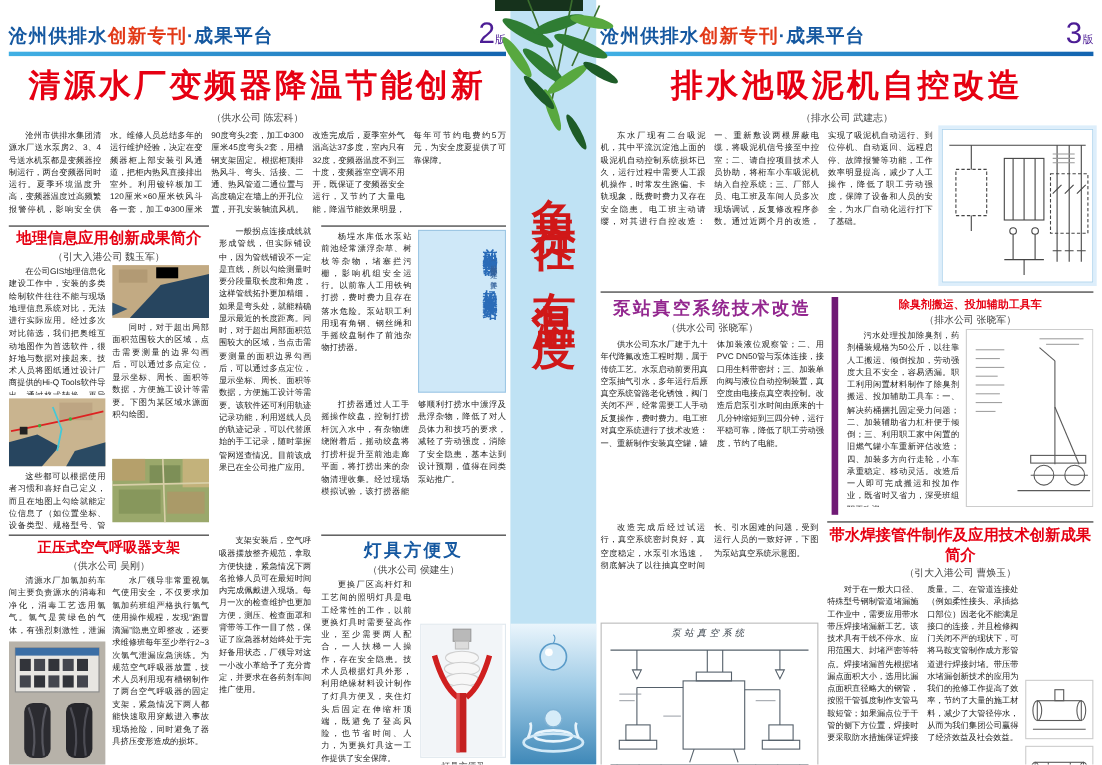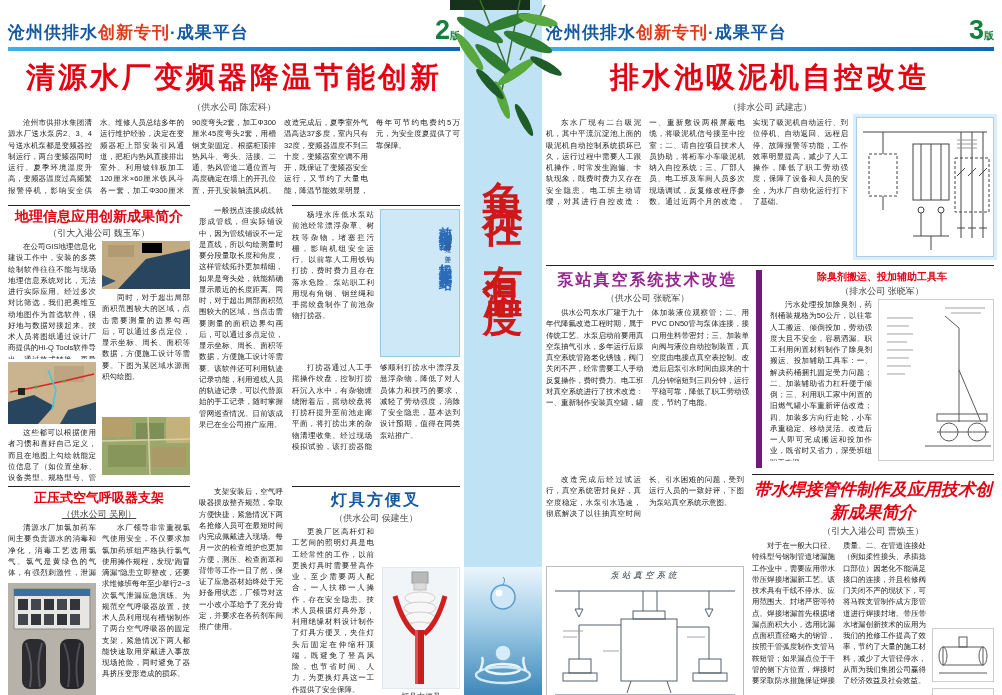--- a/index.html
+++ b/index.html
@@ -7,21 +7,21 @@
   body { font-family:"Liberation Sans", sans-serif; width:1002px; height:695px; position:relative; overflow:hidden; }
 
   .page { position:absolute; top:20px; height:668px; background:#fff; }
   #page-left  { left:8px;   width:452px; }
   #page-right { left:546px; width:448px; }
 
   
   .mast { display:flex; justify-content:space-between; align-items:flex-end; height:24px; }
   .mast-title { font-size:17px; font-weight:bold; color:#1558a0; letter-spacing:1px; white-space:nowrap; }
   .mast-title .red { color:#e23a18; }
-  .pagenum { font-weight:bold; color:#15803d; line-height:1; white-space:nowrap; }
+  .pagenum { font-weight:normal; color:#4c1d95; line-height:1; white-space:nowrap; }
   .pagenum .num { font-size:27px; }
   .pagenum .lab { font-size:10px; }
   .rule { height:4px; background:linear-gradient(90deg,#41b0e4,#1364b0); margin-top:3px; }
 
   .headline { text-align:center; color:#e60012; font-weight:bold; font-size:29px; letter-spacing:3px; margin-top:7px; white-space:nowrap; }
   .byline { text-align:center; font-size:9px; color:#444; margin:3px 0 2px; }
 
   .jtext { font-size:7.5px; line-height:1.5; color:#1c1c1c; text-align:justify; text-indent:2em; }
   .cols { column-gap:8px; }
   .clip { overflow:hidden; }
@@ -66,21 +66,21 @@
   #rowFG { height:198px; }
   #colF { width:216px; padding-right:7px; border-right:6px solid #701a75; }
   #colF .jtext { height:158px; columns:2; overflow:hidden; margin-top:2px; }
   #colG { width:231px; padding-left:7px; }
   #rowH { gap:8px; margin-top:6px; height:242px; }
   #stackL { width:198px; }
   #fcont { height:88px; columns:2; overflow:hidden; }
   #fig-vacuum { width:198px; height:148px; border:1px solid #bbb; position:relative; margin-top:4px; }
   .fig-label { position:absolute; top:3px; left:0; right:0; text-align:center; font-size:8.5px; font-style:italic; color:#37404a; letter-spacing:3px; }
   #colH { flex:1; border-top:1.5px solid #222; padding-top:3px; }
-  #colH .h-head { font-size:17px;font-style:italic; }
+  #colH .h-head { font-size:14px; }
   #hrow { display:flex; gap:6px; margin-top:2px; height:200px; }
   #hbody { flex:1; columns:2; overflow:hidden; }
   #hfigs { width:62px; display:flex; flex-direction:column; gap:6px; justify-content:flex-end; padding-bottom:4px; }
 
   .bline { border-bottom:1.5px solid #222; }
 </style>
 </head>
 <body>
 
 <div class="page" id="page-left">
@@ -154,21 +154,21 @@
           <div class="salv-title">杨埕水库低水泵站</div>
         </div>
       </div>
       <div class="jtext clip cols" style="columns:2; height:118px; margin-top:5px;">打捞器通过人工手摇操作绞盘，控制打捞杆沉入水中，有杂物缠绕附着后，摇动绞盘将打捞杆提升至前池走廊平面，将打捞出来的杂物清理收集。经过现场模拟试验，该打捞器能够顺利打捞水中漂浮及悬浮杂物，降低了对人员体力和技巧的要求，减轻了劳动强度，消除了安全隐患，基本达到设计预期，值得在同类泵站推广。</div>
     </div>
   </div>
 
   <div class="row bline" id="rowBot">
     <div id="blockC">
       <div class="sec-head" style="font-size:13px;">正压式空气呼吸器支架</div>
-      <div class="byline" style="margin:1px 0;text-decoration:underline;">（供水公司 吴刚）</div>
+      <div class="byline" style="margin:1px 0;">（供水公司 吴刚）</div>
       <div class="row" style="gap:6px; height:178px; overflow:hidden;">
         <div class="ncol">
           <div class="jtext clip" style="height:58px;">清源水厂加氯加药车间主要负责源水的消毒和净化，消毒工艺选用氯气。氯气是黄绿色的气体，有强烈刺激性，泄漏易扩散，易引起重大事故。</div>
           <div class="fig" style="margin-top:3px;">
             <svg width="88" height="114" viewBox="0 0 88 114">
               <rect width="88" height="114" fill="#b7b2a9"></rect>
               <rect x="6" y="6" width="76" height="40" fill="#e8e6e2" stroke="#8a8a8a"></rect>
               <rect x="6" y="6" width="76" height="7" fill="#3b6ea5"></rect>
               <rect x="10" y="16" width="10" height="11" fill="#32343a"></rect>
                 <rect x="23" y="16" width="10" height="11" fill="#44464e"></rect>

